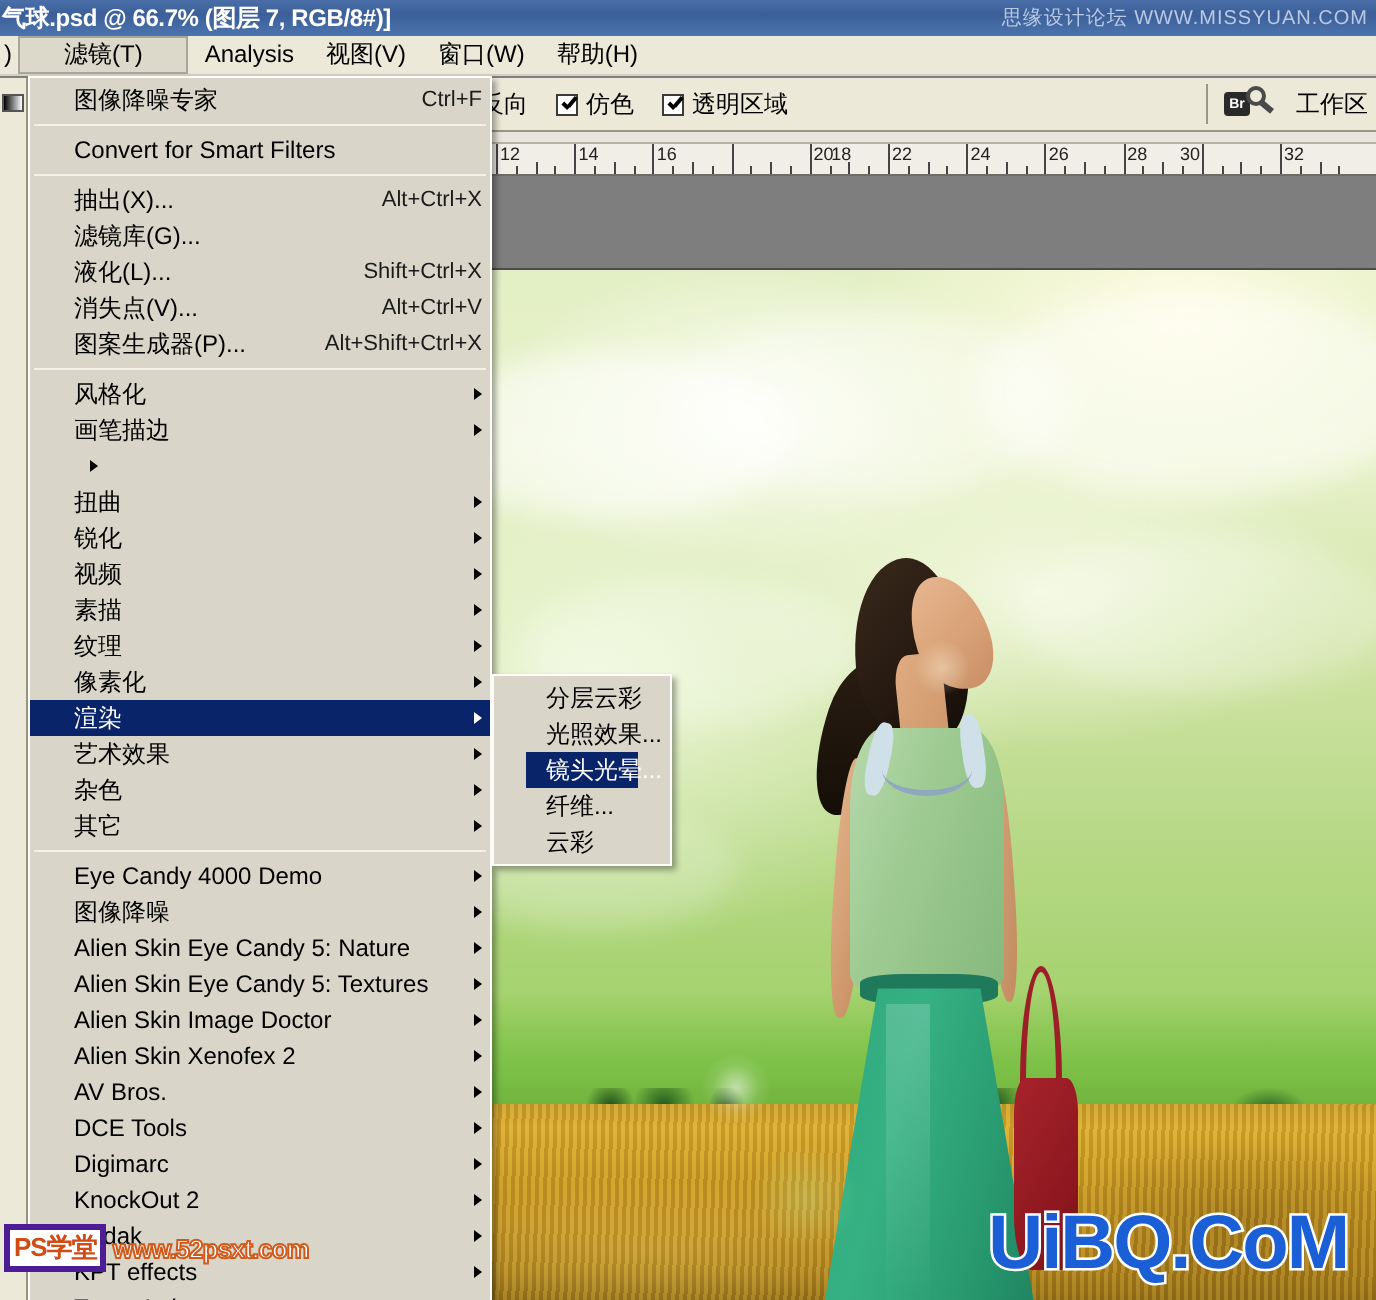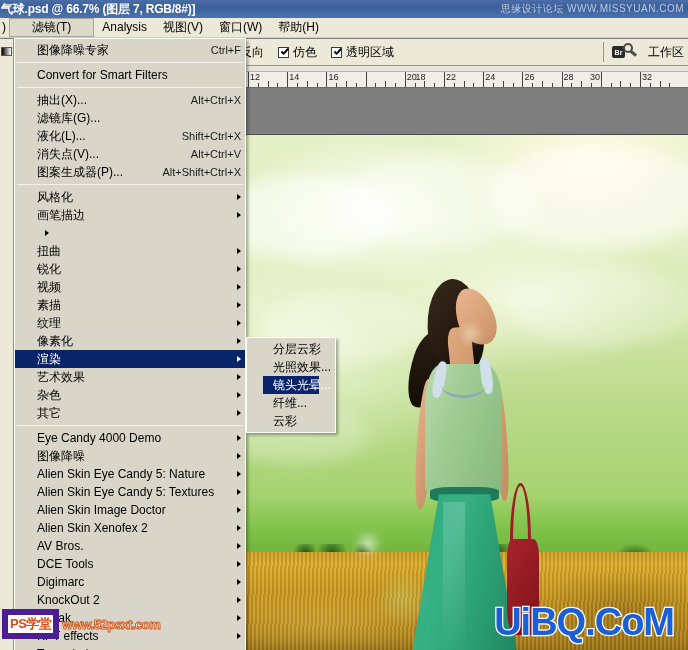--- a/index.html
+++ b/index.html
@@ -245,21 +245,21 @@
   .submenu .row { height: 18px; line-height: 18px; padding: 0 6px 0 10px; white-space: nowrap; }
   .submenu .row.sel { background: #0a246a; color: #fff; }
 
   
   .wm2 {
     position: absolute; left: 2px; bottom: 16px; height: 20px;
     display: flex; align-items: center; z-index: 50;
   }
   .wm2 .a {
     font-size: 13px; font-weight: bold; color: #d14b14;
-    background: #fff; padding: 0 2px; border: 6px solid #4c1d95; letter-spacing: -0.5px;
+    background: #fff; padding: 0 2px; border: 3px solid #4c1d95; letter-spacing: -0.5px;
   }
   .wm2 .b {
     font-size: 13px; font-weight: bold; color: #ffffff;
     -webkit-text-stroke: 1px #cf5a1c; margin-left: 3px; letter-spacing: -0.5px;
   }
 
   
   .toolstub { position:absolute; left:0; top:39px; width:14px; height:611px; background:#ece9d8; border-right:1px solid #9a9687; }
   .toolstub .swatchblk { position:absolute; left:1px; top:8px; width:11px; height:9px; background:linear-gradient(to right,#000,#fff); border:1px solid #555;}
 </style>

